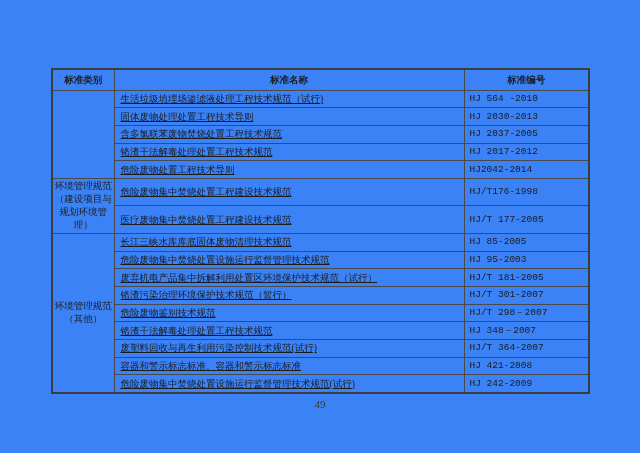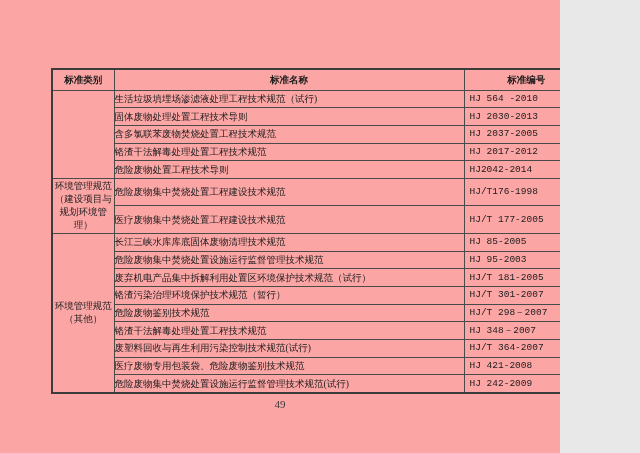--- a/index.html
+++ b/index.html
@@ -1,21 +1,21 @@
 <!DOCTYPE html>
 <html><head>
 <meta charset="utf-8">
 <style>
   * { margin: 0; padding: 0; box-sizing: border-box; }
   html, body { background: #e8e8e8; }
   .page {
     position: relative;
-    width: 560px;
+    width: 640px;
     height: 453px;
-    background: #fca5a5;
+    background: #3b82f6;
     font-family: "Liberation Serif", "DejaVu Serif", serif;
     color: #1c1c1c;
     overflow: hidden;
   }
   table.standards {
     position: absolute;
     left: 51px;
     top: 68px;
     width: 537px;
     border-collapse: collapse;
@@ -37,22 +37,23 @@
     font-weight: bold;
     text-align: center;
   }
   td { height: 17.7px; }
   td.col-category {
     text-align: center;
     padding: 1px;
   }
   td.col-name {
     text-align: left;
-    padding-left: 0;
+    padding-left: 6px;
     padding-right: 2px;
+    text-decoration: underline;
   }
   td.col-code {
     text-align: left;
     padding-left: 5px;
     font-family: Liberation Mono, monospace;
   }
   .cat-line { display: block; line-height: 13px; }
   .page-number {
     position: absolute;
     left: 0;
@@ -145,21 +146,21 @@
       </tr>
       <tr>
         <td class="col-name">铬渣干法解毒处理处置工程技术规范</td>
         <td class="col-code">HJ 348－2007</td>
       </tr>
       <tr>
         <td class="col-name">废塑料回收与再生利用污染控制技术规范(试行)</td>
         <td class="col-code">HJ/T 364-2007</td>
       </tr>
       <tr>
-        <td class="col-name">医疗废物专用包装袋、危险废物鉴别技术规范</td>
+        <td class="col-name">容器和警示标志标准、容器和警示标志标准</td>
         <td class="col-code">HJ 421-2008</td>
       </tr>
       <tr>
         <td class="col-name">危险废物集中焚烧处置设施运行监督管理技术规范(试行)</td>
         <td class="col-code">HJ 242-2009</td>
       </tr>
     </tbody>
   </table>
 
   <div class="page-number">49</div>

